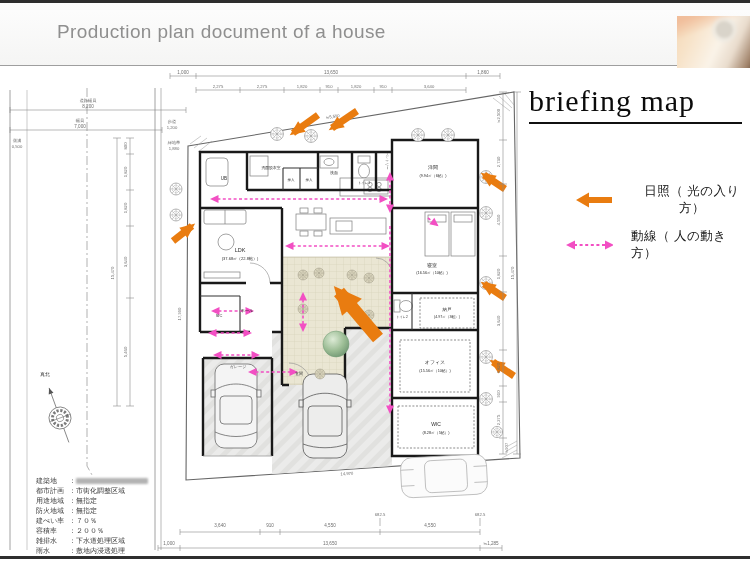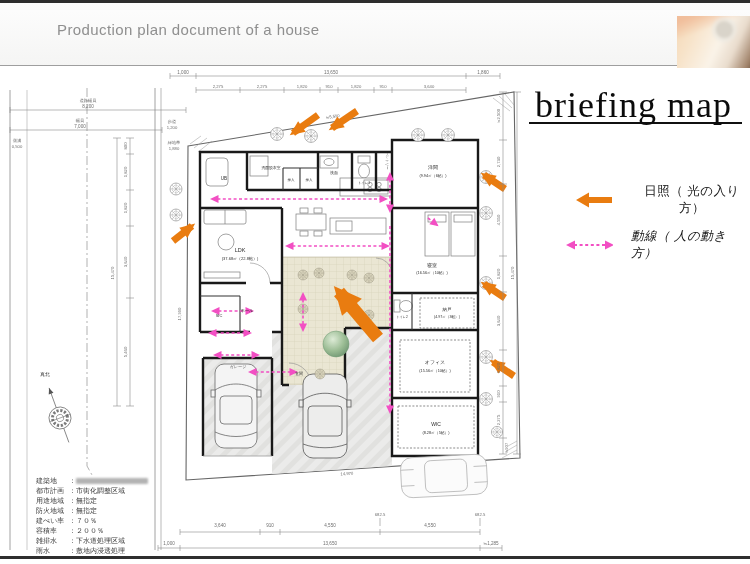--- a/index.html
+++ b/index.html
@@ -1,37 +1,37 @@
 <!DOCTYPE html>
 <html><head>
 <meta charset="utf-8">
 <style>
   html,body{margin:0;padding:0;background:#e9e8e6;}
   .page{position:relative;width:750px;height:564px;background:#ffffff;overflow:hidden;
         font-family:"Liberation Sans",sans-serif;}
   .topbar{position:absolute;left:0;top:0;width:750px;height:3px;background:#2e2e2e;}
   .header{position:absolute;left:0;top:3px;width:750px;height:62px;
           background:linear-gradient(#fdfdfd,#f5f5f4);border-bottom:1.5px solid #9e9e9e;}
-  .title{position:absolute;left:57px;top:18px;font-size:15px;color:#8f8f8f;letter-spacing:.4px;}
+  .title{position:absolute;left:57px;top:18px;font-size:19px;color:#8f8f8f;letter-spacing:.4px;}
   .photo{position:absolute;left:677px;top:16px;width:73px;height:52px;overflow:hidden;background:#c9b49a;}
   .photo .ph{position:absolute;inset:-5px;filter:blur(1.6px);
     background:
       radial-gradient(circle at 63% 30%, rgba(215,210,200,.95) 0 8px, rgba(235,233,226,.65) 9px 12px, transparent 13px),
       linear-gradient(160deg, rgba(240,185,150,.85) 0 14%, transparent 34%),
       linear-gradient(115deg, #f4d4b0 0%, #f7e3c9 28%, #faf3e8 55%, #e9dccd 72%, #a08269 90%, #5a4132 100%);}
   .bottombar{position:absolute;left:0;top:556px;width:750px;height:3px;background:#2e2e2e;z-index:9;}
 
   
-  .bmap-head{position:absolute;left:529px;top:84px;width:209px;height:38px;text-align:center;
+  .bmap-head{position:absolute;left:529px;top:84px;width:209px;height:38px;text-align:left;
              border-bottom:2.5px solid #101010;font-family:"Liberation Serif","DejaVu Serif",serif;
-             font-size:36px;color:#0b0b0b;letter-spacing:1px;padding-right:4px;}
+             font-size:30px;color:#0b0b0b;letter-spacing:1px;padding-right:4px;}
   .legend-row{position:absolute;display:flex;align-items:center;}
   .legend-row .lab{font-size:12.5px;color:#151515;letter-spacing:.5px;}
   .lg1{left:576px;top:183px;text-align:center;}
-  .lg2{left:566px;top:228px;font-style:italic;}
+  .lg2{left:566px;top:228px;}
   .lg1 .lab{margin-left:22px;}
   .lg2 .lab{margin-left:18px;}
 
   
   .site-info{position:absolute;left:36px;top:476px;font-size:7px;color:#3a3a3a;line-height:10px;z-index:5;}
   .site-info .lbl{display:inline-block;width:33px;}
   .redact{display:inline-block;width:72px;height:6px;background:#b3b3b3;border-radius:1px;
           filter:blur(1.3px);vertical-align:middle;}
 
   

